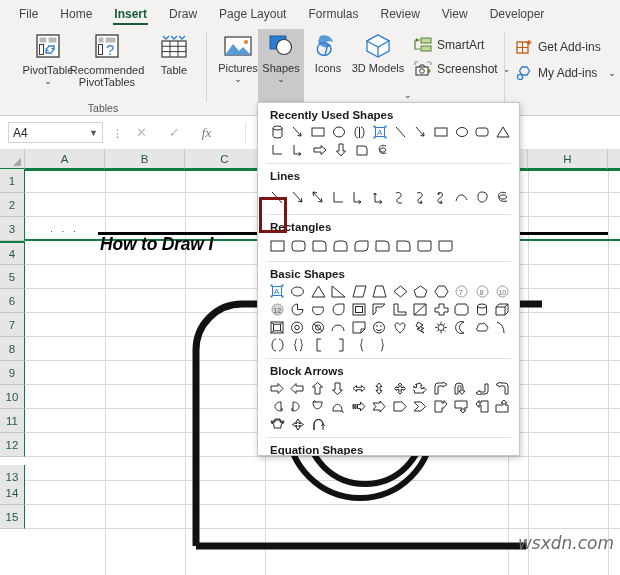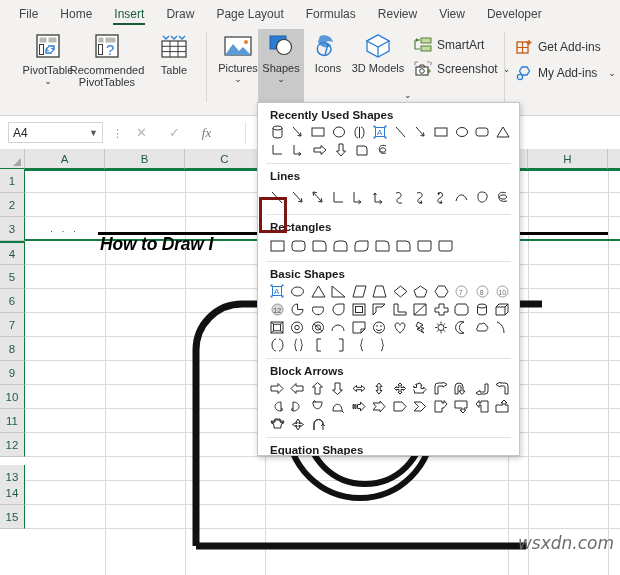--- a/index.html
+++ b/index.html
@@ -15,21 +15,21 @@
   
   .tabbar {
     position: absolute; left:0; top:0; width:620px; height:26px;
     background:#f3f2f1; display:flex; align-items:flex-end;
     padding-left: 8px;
   }
   .tab {
     font-size: 12px; color:#444; padding: 2px 11px 5px 11px;
     white-space: nowrap; position: relative; cursor: default;
   }
-  .tab.active { color:#185c37; font-weight: 400; }
+  .tab.active { color:#185c37; font-weight: 700; }
   .tab.active::after{
     content:""; position:absolute; left:10px; right:10px; bottom:1px;
     height:2px; background:#185c37;
   }
 
   
   .ribbon {
     position:absolute; left:0; top:26px; width:620px; height:90px;
     background:#f3f2f1; border-bottom:1px solid #d2d0ce;
   }
@@ -189,20 +189,21 @@
 
       <div class="btn" style="left:148px; width:52px;">
         <svg class="ic" width="32" height="28" viewBox="0 0 32 28">
           <path d="M5 3 l3 3 l3 -3 M13 3 l3 3 l3 -3 M21 3 l3 3 l3 -3" fill="none" stroke="#2b7cd3" stroke-width="1.3"></path>
           <rect x="4" y="8" width="24" height="16" fill="#fff" stroke="#3a3a38" stroke-width="1.2"></rect>
           <path d="M12 8 v16 M20 8 v16 M4 13.3 h24 M4 18.6 h24" stroke="#3a3a38" stroke-width="1"></path>
         </svg>
         <div class="cap">Table</div>
       </div>
 
+      <div class="glabel" style="left:0; width:206px;">Tables</div>
     </div>
 
     <div class="sep" style="left:206px;"></div>
 
     <div class="grp" style="left:208px; width:296px;">
       <div class="btn" style="left:4px; width:52px;">
         <svg class="ic" width="32" height="26" viewBox="0 0 32 26">
           <rect x="3" y="4" width="26" height="18" fill="#fff" stroke="#3a3a38" stroke-width="1.2"></rect>
           <path d="M3 22 l8 -11 l6 7 l4 -4 l8 8 z" fill="#5b9bd5"></path>
           <circle cx="24" cy="9" r="2" fill="#ed7d31"></circle>

